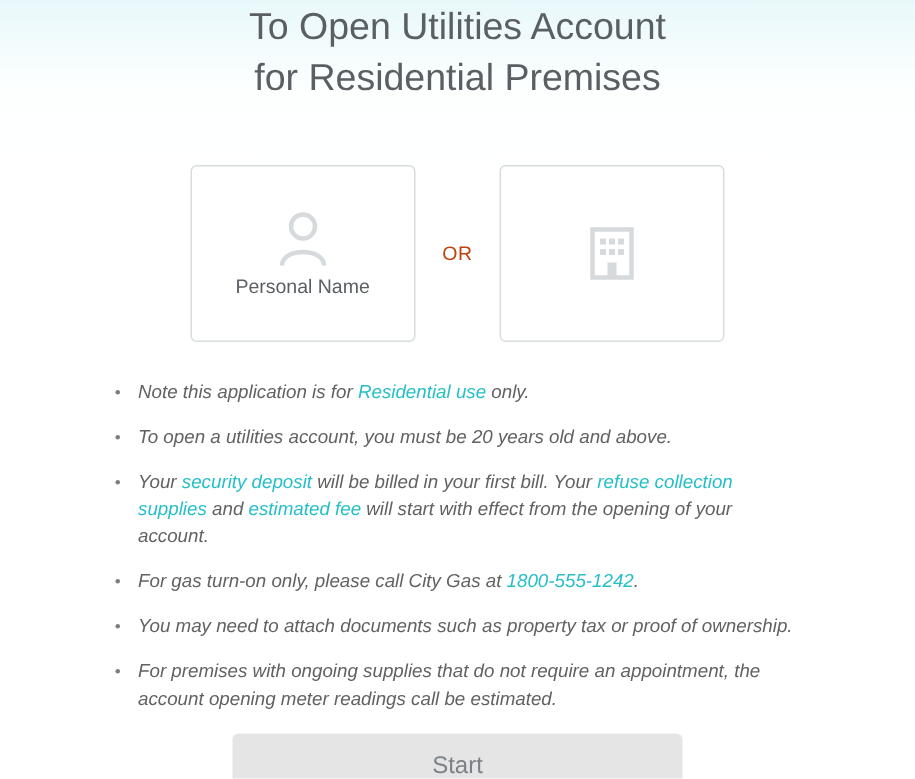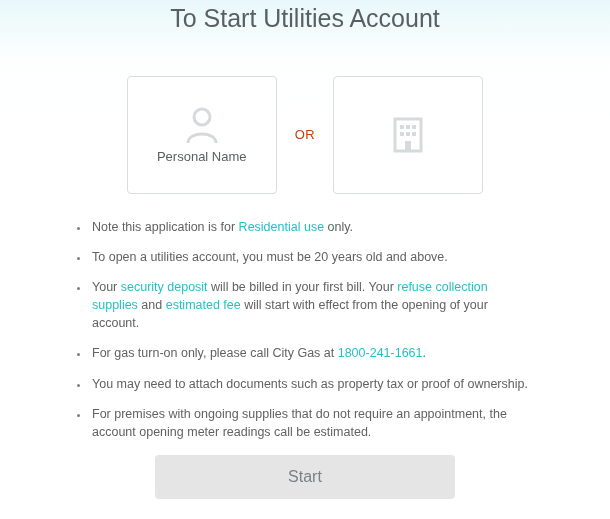--- a/index.html
+++ b/index.html
@@ -49,21 +49,21 @@
   }
   .icon-slot { height: 40px; display:flex; align-items:center; justify-content:center; }
   .notes {
     margin: 24px 0 0 0;
     padding: 0 54px 0 70px;
     list-style: disc;
     font-size: 12.5px;
     color: #626262;
     line-height: 1.45;
   }
-  .notes li { margin-bottom: 12px; padding-left: 2px; }
+  .notes li { margin-bottom: 12px; padding-left: 2px; font-style: italic; }
   .notes li::marker { color: #7a7e82; font-size: 11px; }
   .link { color: #27bfc7; text-decoration: none; cursor: pointer; }
   .start-btn {
     display: block;
     width: 300px;
     margin: 14px auto 0;
     background: #e5e5e5;
     color: #7b8186;
     border: none;
     border-radius: 4px;
@@ -71,21 +71,22 @@
     padding: 13px 0;
     cursor: pointer;
     font-family: inherit;
   }
 </style>
 </head>
 <body>
 
 <div class="wrap">
   <h1>
-    <span>To Start Utilities Account</span><br>
+    <span>To Open Utilities Account</span><br>
+    <span>for Residential Premises</span>
   </h1>
 
   <div class="cards">
     <div class="card">
       <span class="icon-slot">
         <svg width="34" height="38" viewBox="0 0 34 38">
           <circle cx="17" cy="11" r="8" fill="none" stroke="#d6dadd" stroke-width="3"></circle>
           <path d="M3 37 C3 25 31 25 31 37" fill="none" stroke="#d6dadd" stroke-width="3"></path>
         </svg>
       </span>
@@ -112,20 +113,20 @@
 
   <ul class="notes">
     <li>
       <span>Note this application is for </span><a class="link">Residential use</a><span> only.</span>
     </li>
     <li>To open a utilities account, you must be 20 years old and above.</li>
     <li>
       <span>Your </span><a class="link">security deposit</a><span> will be billed in your first bill. Your </span><a class="link">refuse collection supplies</a><span> and </span><a class="link">estimated fee</a><span> will start with effect from the opening of your account.</span>
     </li>
     <li>
-      <span>For gas turn-on only, please call City Gas at </span><a class="link">1800-241-1661</a><span>.</span>
+      <span>For gas turn-on only, please call City Gas at </span><a class="link">1800-555-1242</a><span>.</span>
     </li>
     <li>You may need to attach documents such as property tax or proof of ownership.</li>
     <li>For premises with ongoing supplies that do not require an appointment, the account opening meter readings call be estimated.</li>
   </ul>
 
   <button class="start-btn">Start</button>
 </div>
 
 </body></html>

